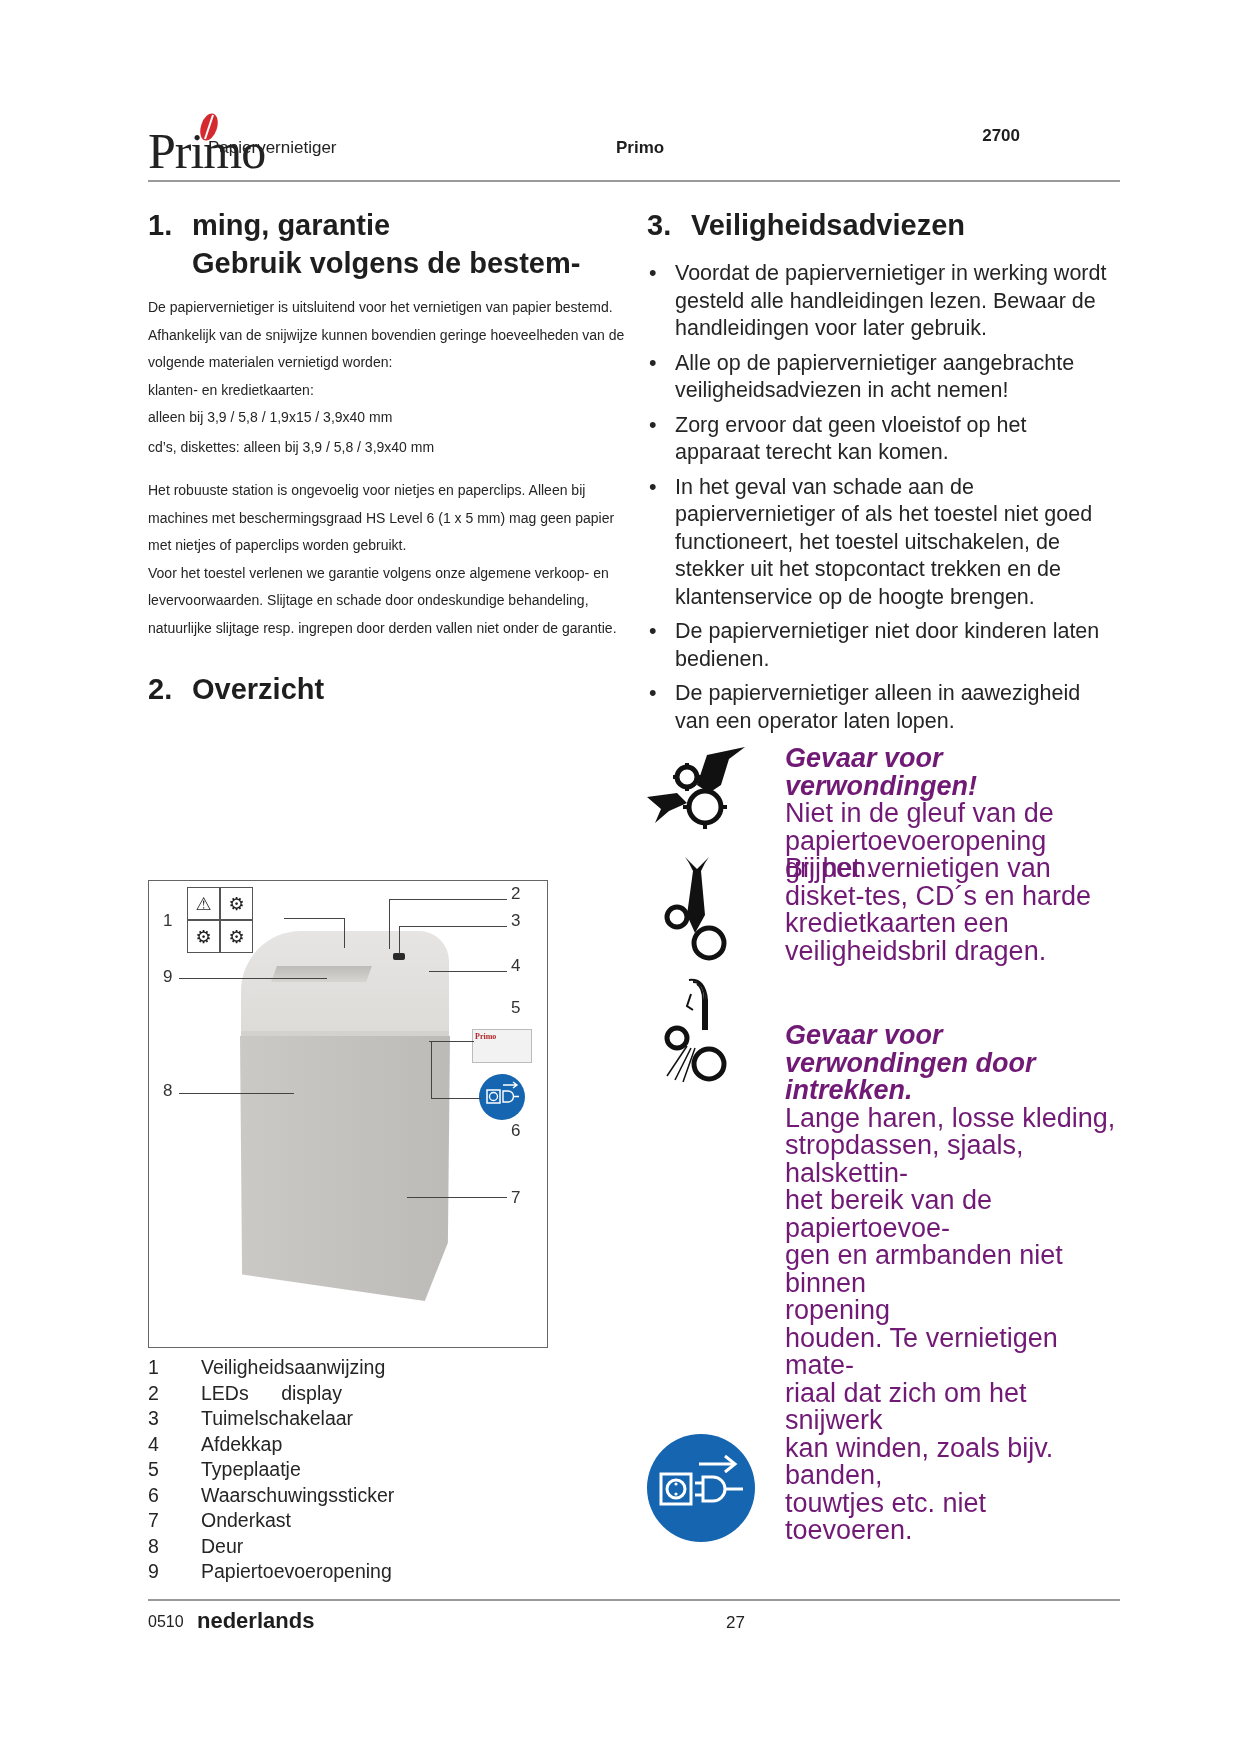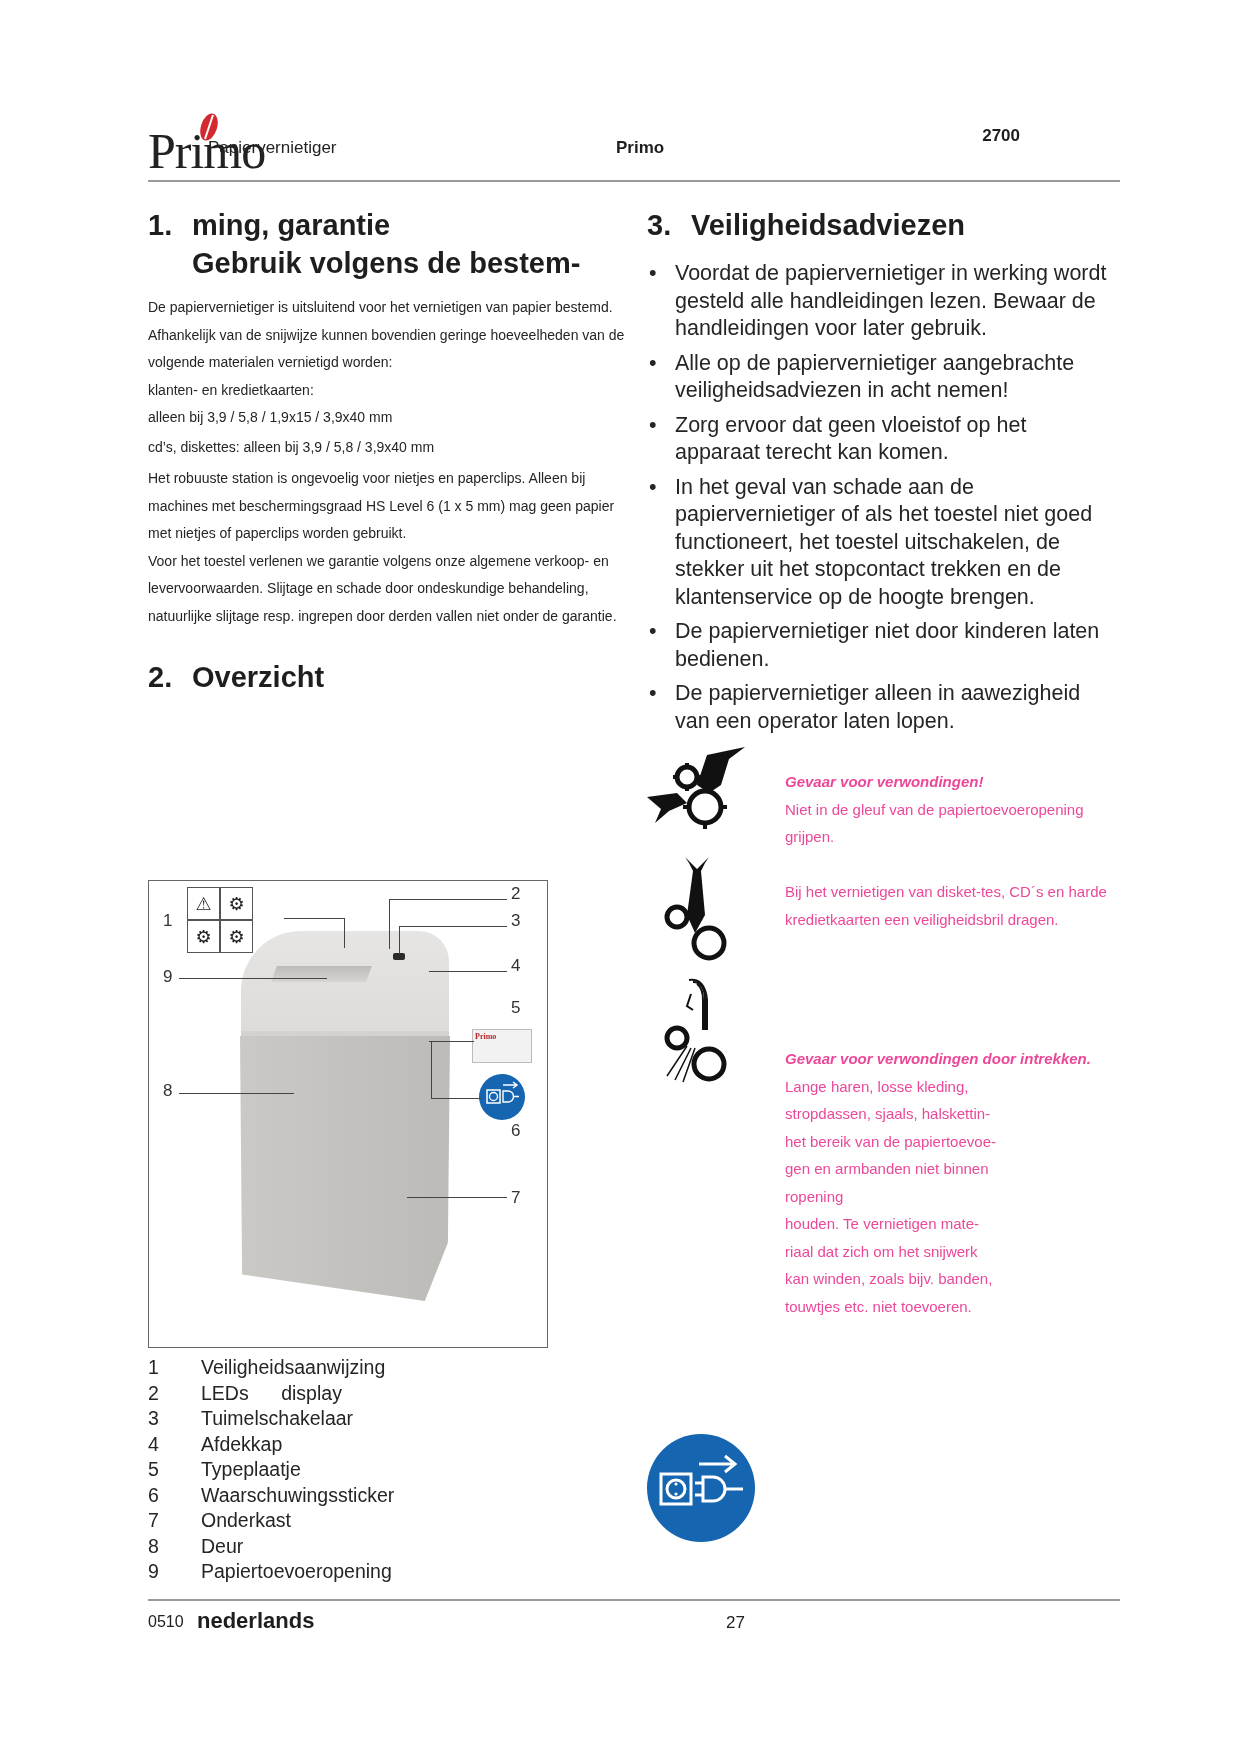--- a/index.html
+++ b/index.html
@@ -47,21 +47,21 @@
   .legend-row .lt { white-space: pre; }
 
   
   .bullets { margin-top: 16px; }
   .bullet { display: flex; font-size: 21.5px; line-height: 27.5px; color: #252525; margin-bottom: 7px; }
   .bullet .dot { width: 28px; flex-shrink: 0; padding-left: 2px; }
 
   
   .warn-block { position: absolute; left: 647px; width: 470px; }
   .warn-icon { position: absolute; left: 0; }
-  .warn-text { position: absolute; left: 138px; width: 336px; font-size: 15px; line-height: 27.5px; color: #ec4899; margin-top: 23px; }
+  .warn-text { position: absolute; left: 138px; width: 336px; font-size: 27px; line-height: 27.5px; color: #701a75; }
   .warn-text .bi { font-weight: bold; font-style: italic; }
 
   
   .footer { position: absolute; left: 148px; top: 1599px; width: 972px; border-top: 2px solid #9a9a9a; height: 40px; }
   .footer-code { position: absolute; left: 0; top: 12px; font-size: 16px; color: #222; }
   .footer-lang { position: absolute; left: 49px; top: 7px; font-size: 22px; font-weight: bold; color: #1e1e1e; }
   .footer-page { position: absolute; left: 578px; top: 12px; font-size: 17px; color: #222; }
 </style>
 </head>
 <body>
@@ -85,21 +85,21 @@
     <span class="title">
       <span style="display:block">ming, garantie</span>
       <span style="display:block">Gebruik volgens de bestem-</span>
     </span>
   </h2>
   <div style="margin-top:12px">
     <p class="para">De papiervernietiger is uitsluitend voor het vernietigen van papier bestemd. Afhankelijk van de snijwijze kunnen bovendien geringe hoeveelheden van de volgende materialen vernietigd worden:</p>
     <p class="para">klanten- en kredietkaarten:</p>
     <p class="para">alleen bij 3,9 / 5,8 / 1,9x15 / 3,9x40 mm</p>
     <p class="para" style="margin-top:2px">cd’s, diskettes: alleen bij 3,9 / 5,8 / 3,9x40 mm</p>
-    <p class="para" style="margin-top:4px">Het robuuste station is ongevoelig voor nietjes en paperclips. Alleen bij machines met beschermingsgraad HS Level 6 (1 x 5 mm) mag geen papier met nietjes of paperclips worden gebruikt.</p>
+    <p class="para" style="margin-top:16px">Het robuuste station is ongevoelig voor nietjes en paperclips. Alleen bij machines met beschermingsgraad HS Level 6 (1 x 5 mm) mag geen papier met nietjes of paperclips worden gebruikt.</p>
     <p class="para">Voor het toestel verlenen we garantie volgens onze algemene verkoop- en levervoorwaarden. Slijtage en schade door ondeskundige behandeling, natuurlijke slijtage resp. ingrepen door derden vallen niet onder de garantie.</p>
   </div>
   <h2 class="section" style="margin-top:28px">
     <span class="num">2.</span>
     <span class="title">Overzicht</span>
   </h2>
 </div>
 
 <div class="figure">
   <div class="warn-grid">

